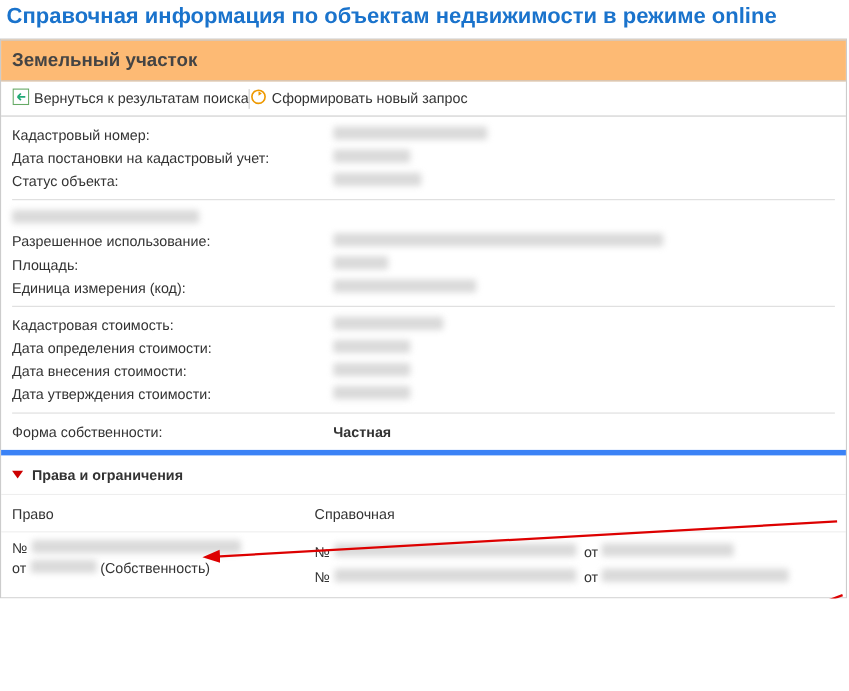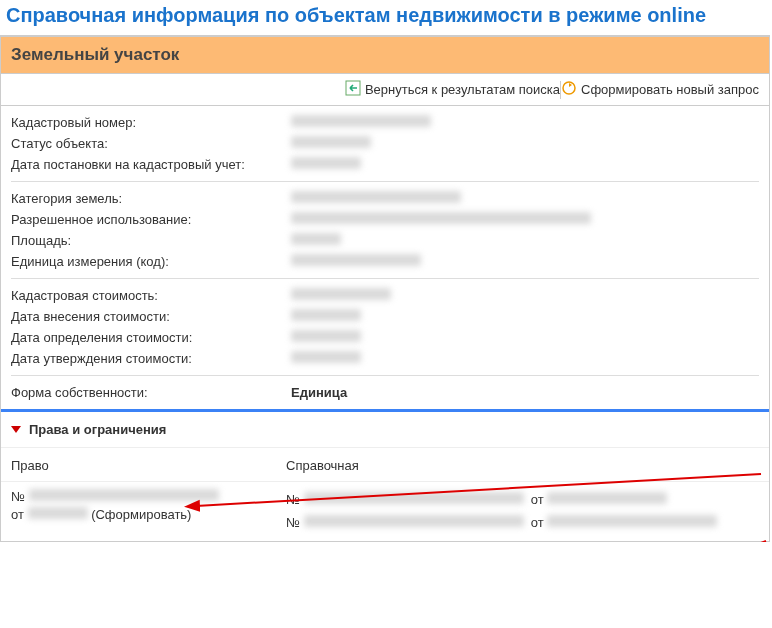--- a/index.html
+++ b/index.html
@@ -31,21 +31,20 @@
     font-size: 17px;
     color: #444;
     font-weight: bold;
   }
   .toolbar {
     padding: 6px 10px;
     border-bottom: 1px solid #ccc;
     display: flex;
     align-items: center;
     gap: 0;
-    justify-content: flex-end;
   }
   .tb-btn {
     display: flex;
     align-items: center;
     gap: 4px;
     cursor: pointer;
     color: #333;
     font-size: 13px;
   }
   .tb-sep {
@@ -55,40 +54,41 @@
     padding: 0 10px;
   }
   .section {
     border-bottom: 1px solid #ddd;
     padding: 6px 0;
   }
   .row {
     display: flex;
     padding: 3px 0;
     align-items: center;
+    gap: 12px;
   }
   .row .label {
     width: 280px;
     color: #333;
   }
   .row .value {
     flex: 1;
     color: #333;
   }
   .bold .value { font-weight: bold; }
   .blur {
     display:inline-block;
     height:12px;
     background: #bbb;
     border-radius:2px;
     filter: blur(3px);
     opacity:0.55;
   }
   .accordion {
-    border-top:3px solid #3b82f6;
+    border-top:5px solid #3b82f6;
     padding:10px 10px;
     display:flex;
     align-items:center;
     gap:8px;
     font-weight:bold;
     cursor:pointer;
   }
   .accordion .tri {
     width:0;height:0;
     border-left:5px solid transparent;
@@ -146,32 +146,31 @@
   </div>
 
   <div class="content">
 
     <div class="section">
       <div class="row bold">
           <div class="label">Кадастровый номер:</div>
           <div class="value"><span class="blur" style="width:140px"></span></div>
         </div>
       <div class="row">
+          <div class="label">Дата постановки на кадастровый учет:</div>
+          <div class="value"><span class="blur" style="width:70px"></span></div>
+        </div>
+      <div class="row">
           <div class="label">Статус объекта:</div>
           <div class="value"><span class="blur" style="width:80px"></span></div>
         </div>
-      <div class="row">
-          <div class="label">Дата постановки на кадастровый учет:</div>
-          <div class="value"><span class="blur" style="width:70px"></span></div>
-        </div>
     </div>
 
     <div class="section">
       <div class="row">
-          <div class="label">Категория земель:</div>
           <div class="value"><span class="blur" style="width:170px"></span></div>
         </div>
       <div class="row">
           <div class="label">Разрешенное использование:</div>
           <div class="value"><span class="blur" style="width:300px"></span></div>
         </div>
       <div class="row">
           <div class="label">Площадь:</div>
           <div class="value"><span class="blur" style="width:50px"></span></div>
         </div>
@@ -180,56 +179,56 @@
           <div class="value"><span class="blur" style="width:130px"></span></div>
         </div>
     </div>
 
     <div class="section">
       <div class="row">
           <div class="label">Кадастровая стоимость:</div>
           <div class="value"><span class="blur" style="width:100px"></span></div>
         </div>
       <div class="row">
+          <div class="label">Дата определения стоимости:</div>
+          <div class="value"><span class="blur" style="width:70px"></span></div>
+        </div>
+      <div class="row">
           <div class="label">Дата внесения стоимости:</div>
           <div class="value"><span class="blur" style="width:70px"></span></div>
         </div>
       <div class="row">
-          <div class="label">Дата определения стоимости:</div>
-          <div class="value"><span class="blur" style="width:70px"></span></div>
-        </div>
-      <div class="row">
           <div class="label">Дата утверждения стоимости:</div>
           <div class="value"><span class="blur" style="width:70px"></span></div>
         </div>
     </div>
 
 
     <div class="section bold" style="border-bottom:none;">
       <div class="row">
           <div class="label">Форма собственности:</div>
-          <div class="value">Единица</div>
+          <div class="value">Частная</div>
         </div>
     </div>
   </div>
 
   <div class="accordion">
     <span class="tri"></span>
     <span>Права и ограничения</span>
   </div>
 
   <div class="rights-head">
     <div class="col1">Право</div>
     <div class="col2">Справочная</div>
   </div>
 
   <div class="rights-row">
     <div class="col1">
       <span>№</span>&nbsp;<span class="blur" style="width:190px"></span><br>
-      <span>от</span>&nbsp;<span class="blur" style="width:60px"></span>&nbsp;<span>(Сформировать)</span>
+      <span>от</span>&nbsp;<span class="blur" style="width:60px"></span>&nbsp;<span>(Собственность)</span>
     </div>
     <div class="col2">
       <div><span>№</span>&nbsp;<span class="blur" style="width:220px"></span>&nbsp;&nbsp;<span>от</span>&nbsp;<span class="blur" style="width:120px"></span></div>
       <div><span>№</span>&nbsp;<span class="blur" style="width:220px"></span>&nbsp;&nbsp;<span>от</span>&nbsp;<span class="blur" style="width:170px"></span></div>
     </div>
   </div>
 
   <div class="arrow" style="left:190px; top:430px;">
     <svg width="590" height="60">
       <defs>

